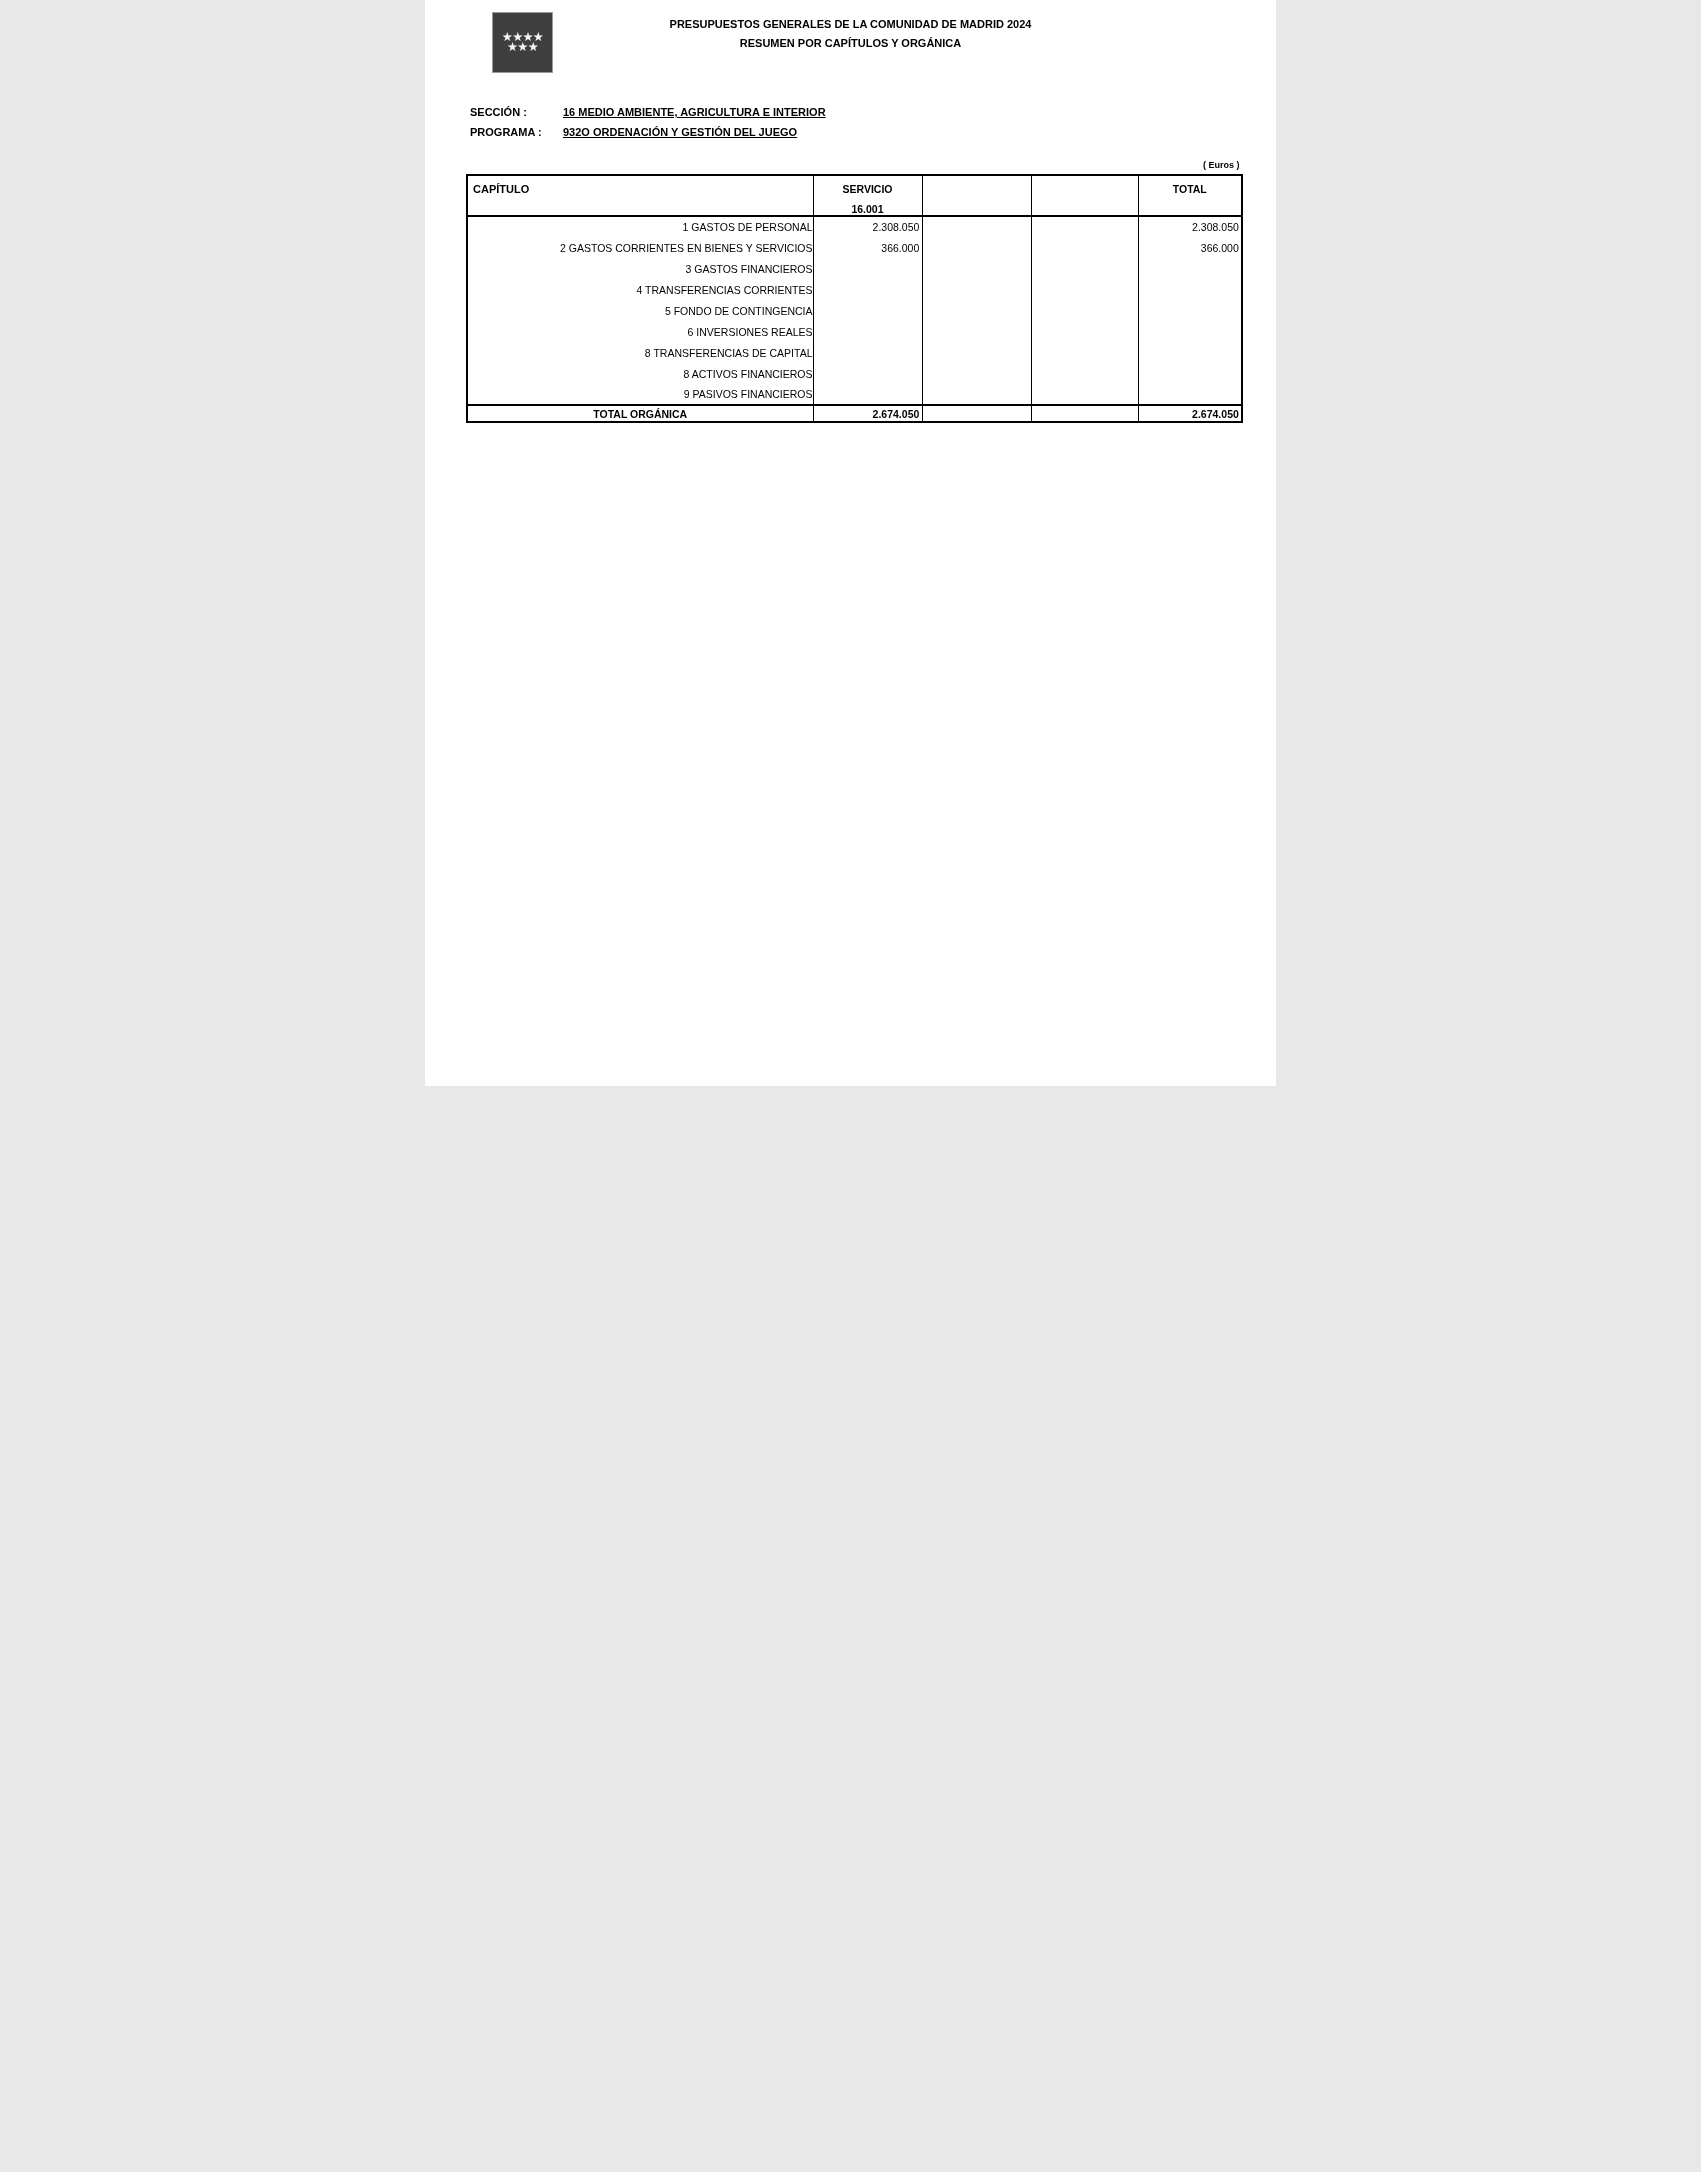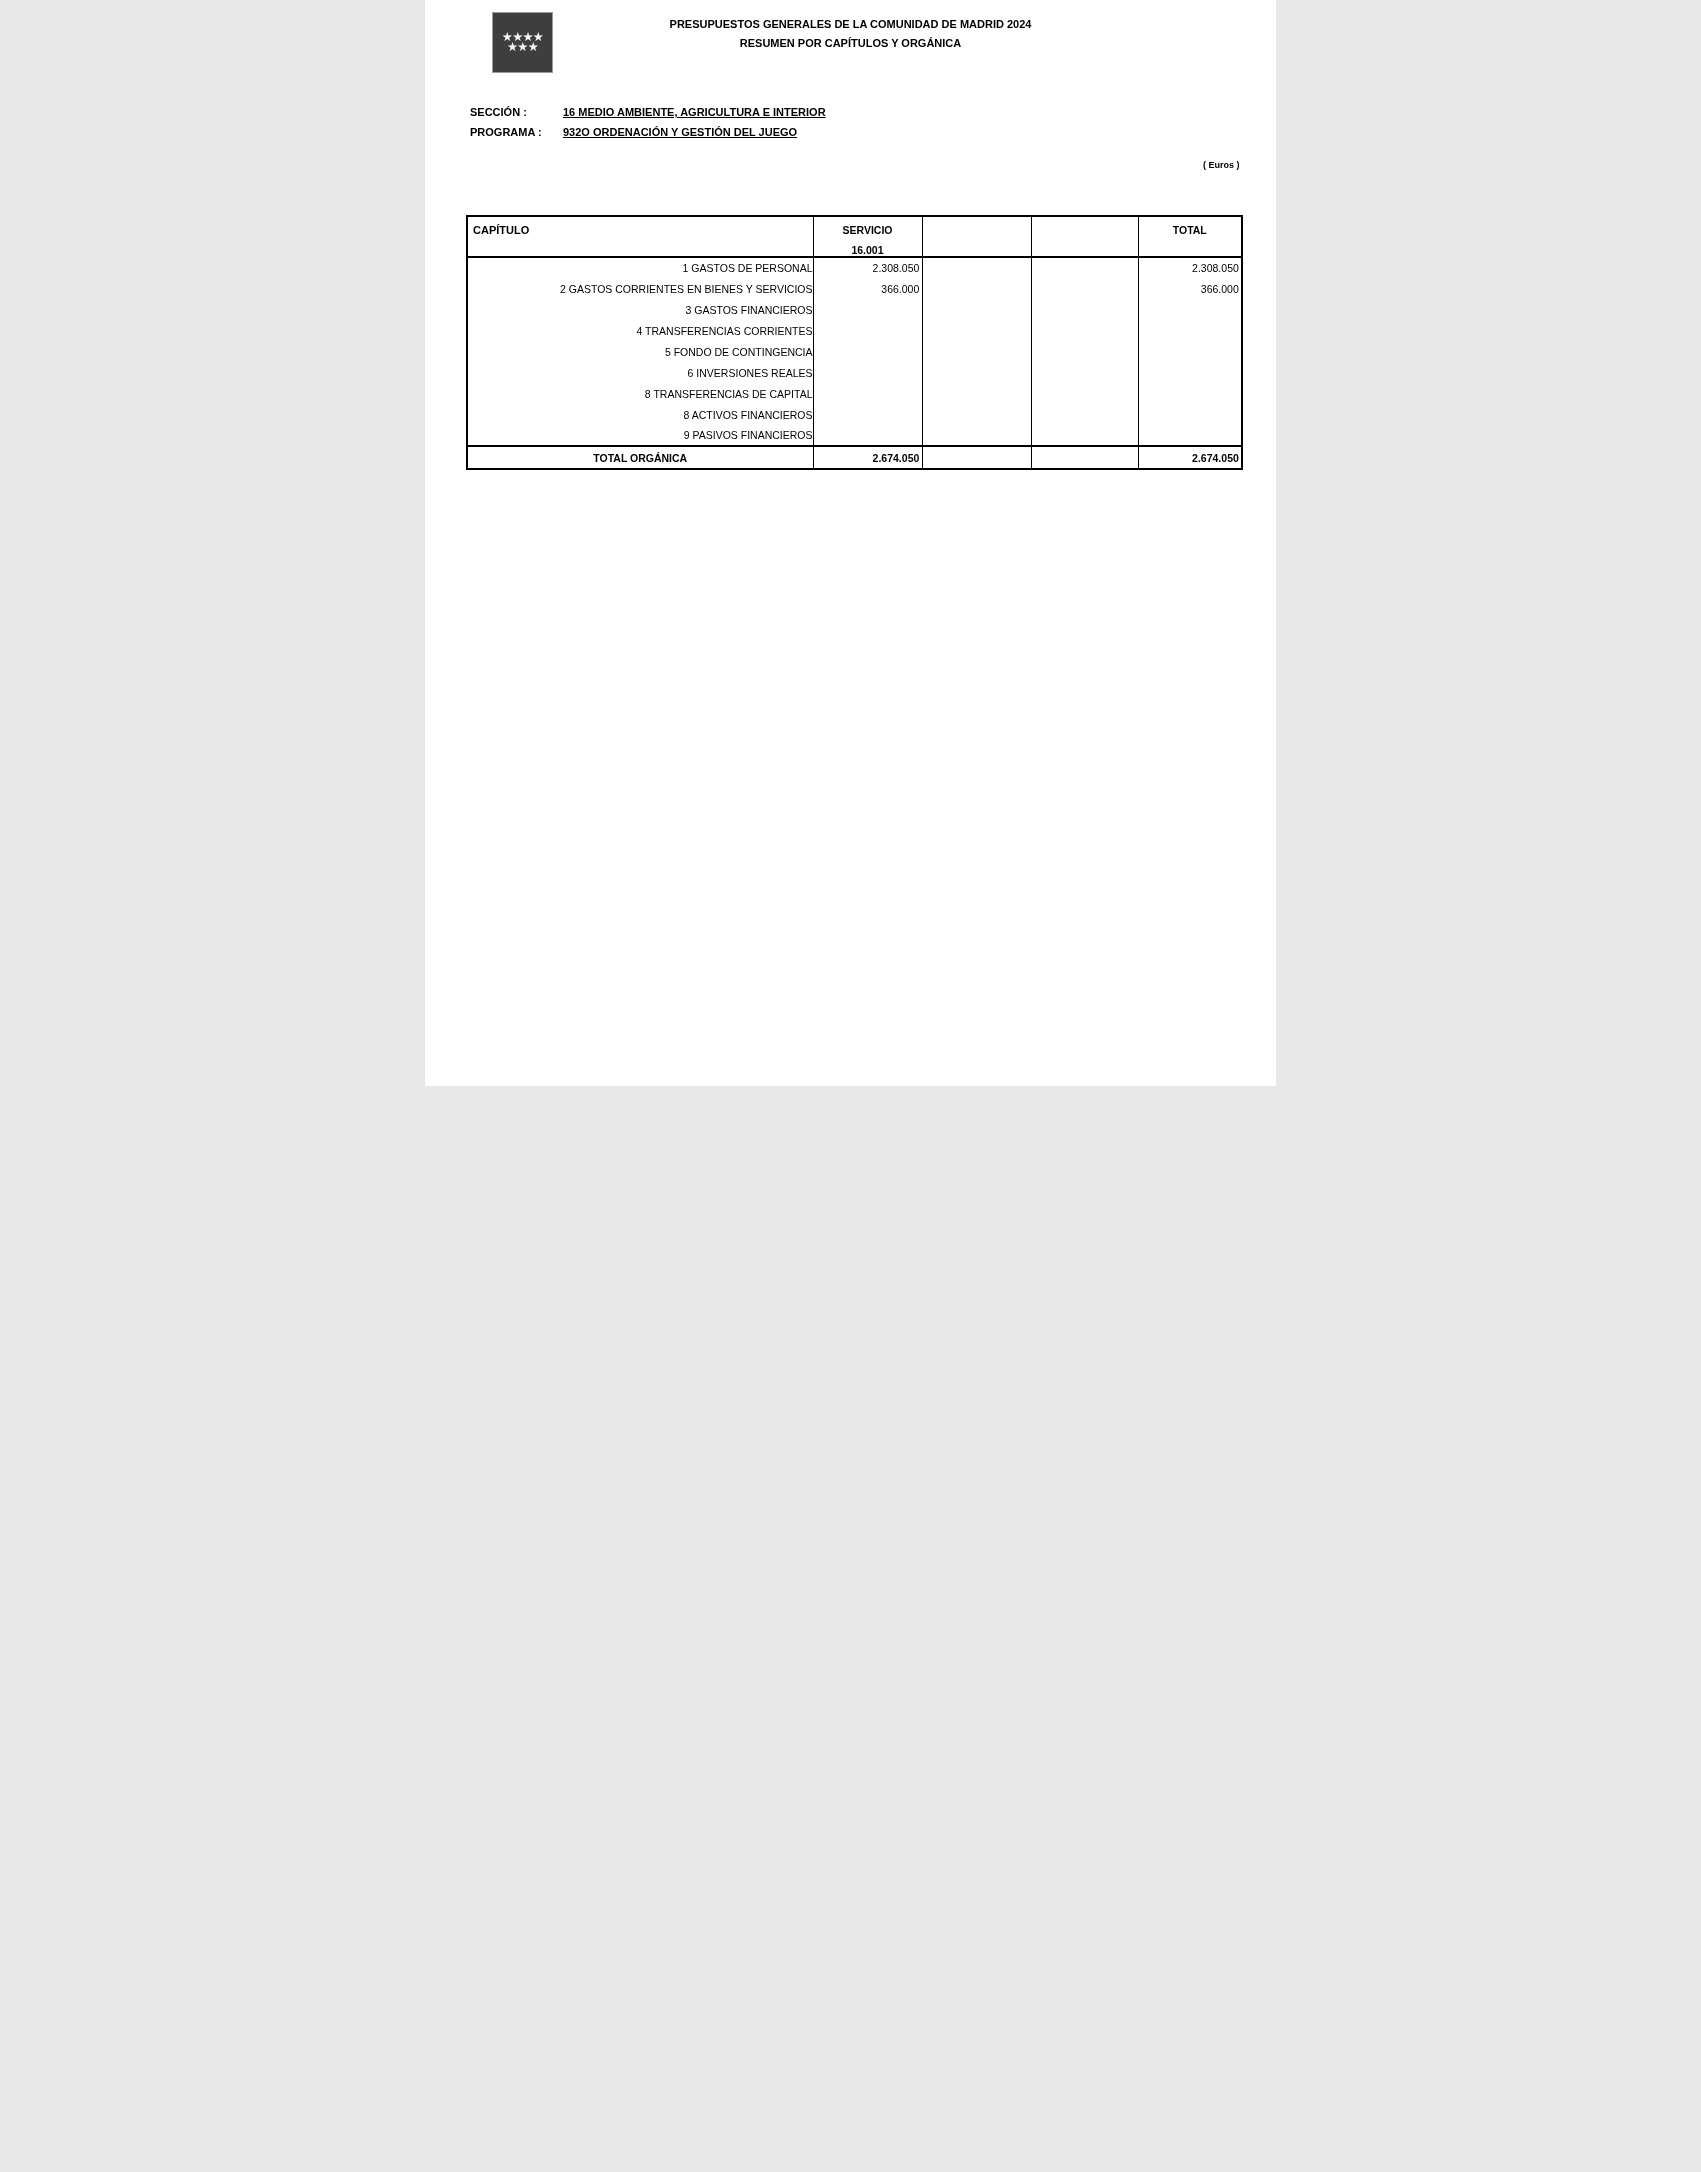--- a/index.html
+++ b/index.html
@@ -54,21 +54,20 @@
   }
 
   
   table.budget {
     position:absolute; top:174px; left:41px;
     width:775px;
     border-collapse:collapse;
     table-layout:fixed;
     border:2.2px solid #000;
     font-size:10.5px;
-    margin-top:41px;
   }
   col.c1 { width:346px; }
   col.c2 { width:109px; }
   col.c3 { width:109px; }
   col.c4 { width:107px; }
   col.c5 { width:104px; }
 
   .col-sep { border-left:1.5px solid #000; }
 
   thead th {
@@ -81,21 +80,21 @@
   th.h-servicio { text-align:center; padding-top:6.5px; font-size:10.5px; }
   th.h-servicio .code { margin-top:8.7px; }
   th.h-total    { text-align:center; padding-top:6.5px; font-size:10.5px;border-radius:15px; }
 
   tbody td { height:21px; vertical-align:middle; font-weight:normal; }
   tbody td.cap { text-align:right; padding-left:19px; }
   td.num { text-align:right; padding-right:2.2px; }
 
   tr.total-row td {
     border-top:2.2px solid #000;
-    height:23px;
+    height:17px;
     font-weight:bold;
     vertical-align:middle;
   }
   tr.total-row td.lbl { text-align:center; }
 </style>
 </head>
 <body>
 
 <div class="page">
 

